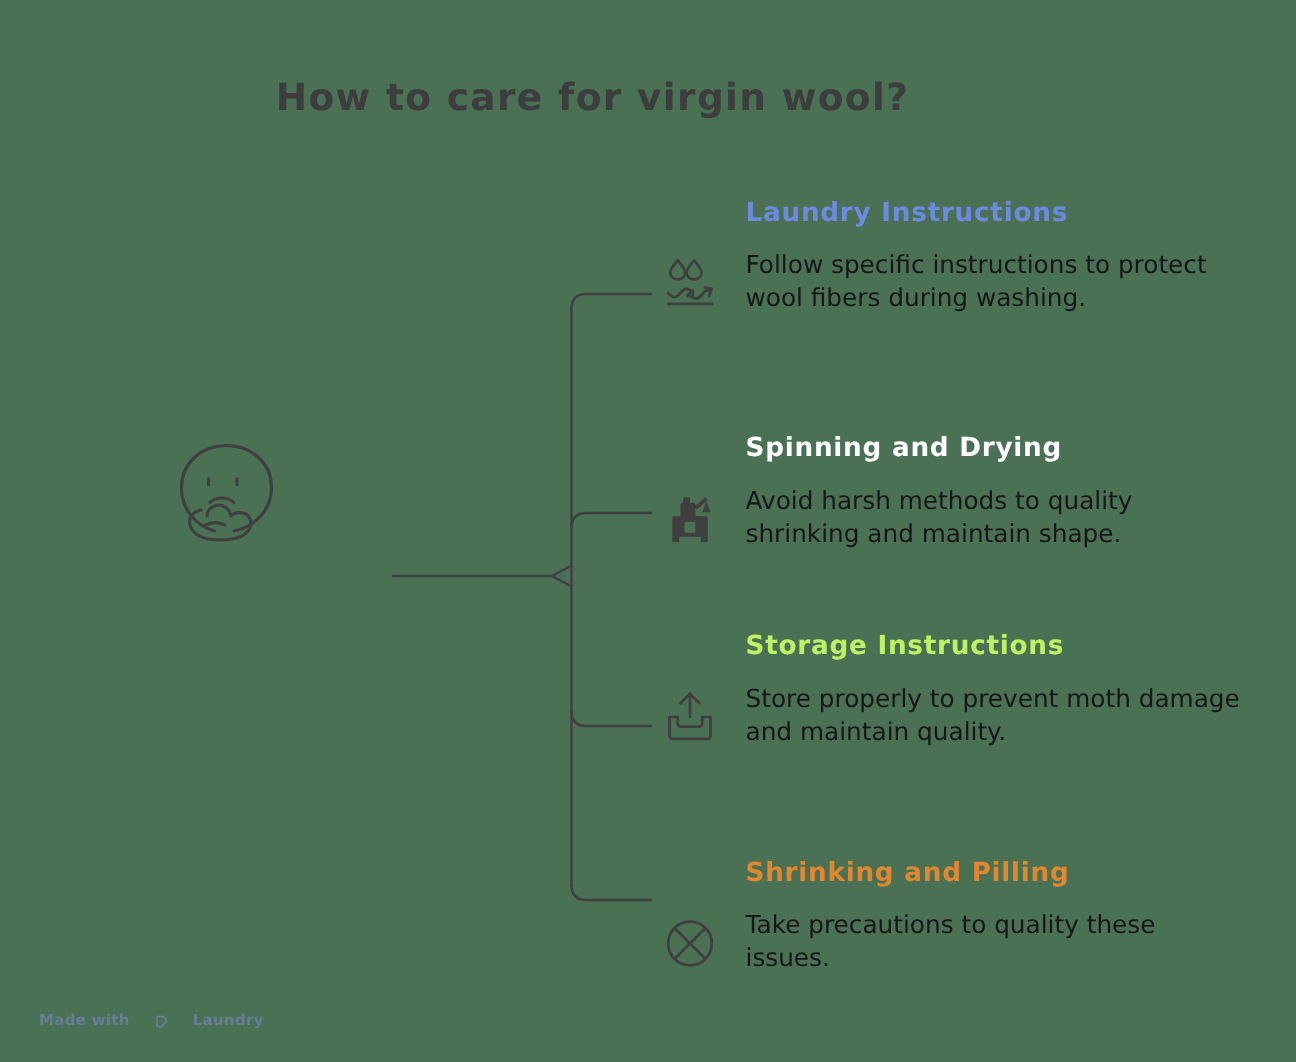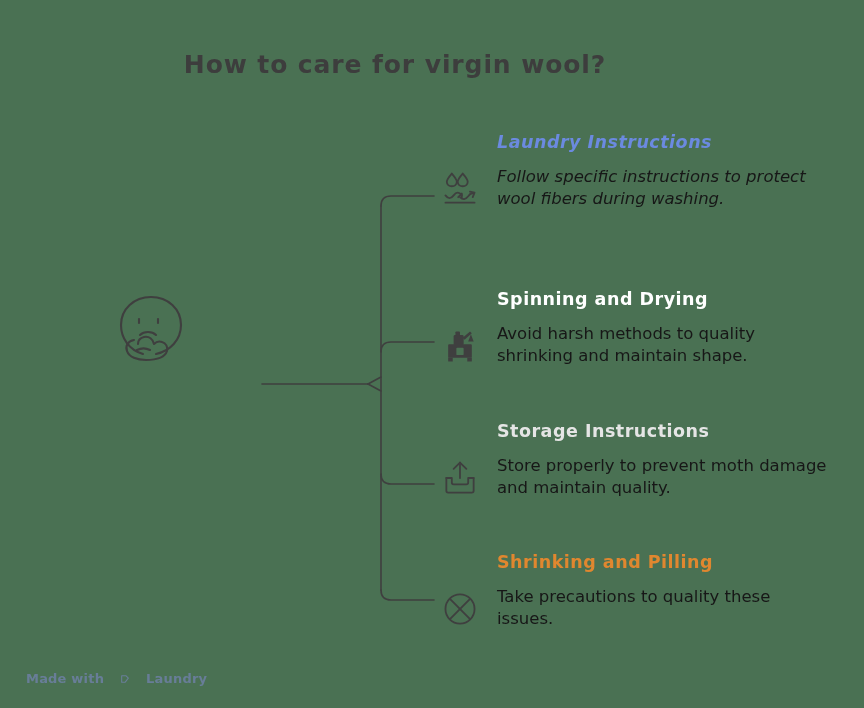--- a/index.html
+++ b/index.html
@@ -93,41 +93,41 @@
   .branch-text {
     font-family: "DejaVu Sans", sans-serif;
     font-size: 16.5px;
     font-weight: 400;
     line-height: 1.35;
     color: #171717;
     width: 330px;
   }
 
   
-  #branch-0 { top: 132px; font-style: italic; }
+  #branch-0 { top: 132px; }
   #branch-1 { top: 289px; }
   #branch-2 { top: 421px; }
   #branch-3 { top: 552px; }
 
   
   #branch-0 .branch-icon { margin-top: -2px; }
   #branch-1 .branch-icon { margin-top: -6px; }
   #branch-2 .branch-icon { margin-top: -4px; }
   #branch-3 .branch-icon { margin-top: -2px; }
 
   
   .watermark {
     position: absolute;
     left: 26px;
     bottom: 22px;
     display: flex;
     align-items: center;
     gap: 16px;
     font-family: "DejaVu Sans", sans-serif;
-    font-size: 13px;
+    font-size: 10px;
     font-weight: 700;
     letter-spacing: 0.2px;
     color: #6b7f9e;
     opacity: 0.92;
   }
   .watermark .wm-logo { display: inline-flex; }
 </style>
 </head>
 <body style="background: rgb(74, 113, 83);">
 
@@ -210,38 +210,38 @@
 
           <path d="M25,13 L33,6 L35,8 L27,15 Z"></path>
           <path d="M34,9 L31,17 L37,17 Z"></path>
         </svg>
       </div>
       <div class="branch-text">Avoid harsh methods to quality shrinking and maintain shape.</div>
     </div>
   </div>
 
   <div class="branch" id="branch-2">
-    <div class="branch-heading" style="color: #e5e5e5;">Storage Instructions</div>
+    <div class="branch-heading" style="color: #bef264;">Storage Instructions</div>
     <div class="branch-body-row">
       <div class="branch-icon">
         <svg viewBox="0 0 44 44" width="40" height="40" fill="none" stroke="#3f3f3f" stroke-width="2" stroke-linecap="round" stroke-linejoin="round">
 
           <path d="M22,5 L22,22"></path>
           <path d="M15,12 L22,5 L29,12"></path>
 
           <path d="M7,22 L7,36 C7,37 8,38 9,38 L35,38 C36,38 37,37 37,36 L37,22"></path>
           <path d="M7,22 L13,22 L13,27 C13,28 14,29 15,29 L29,29 C30,29 31,28 31,27 L31,22 L37,22"></path>
         </svg>
       </div>
       <div class="branch-text">Store properly to prevent moth damage and maintain quality.</div>
     </div>
   </div>
 
   <div class="branch" id="branch-3">
-    <div class="branch-heading" style="color: rgb(224, 135, 47);">Shrinking and Pilling</div>
+    <div class="branch-heading" style="color: rgb(224, 135, 47); margin-top: 20px;">Shrinking and Pilling</div>
     <div class="branch-body-row">
       <div class="branch-icon">
         <svg viewBox="0 0 44 44" width="40" height="40" fill="none" stroke="#3f3f3f" stroke-width="2" stroke-linecap="round" stroke-linejoin="round">
           <circle cx="22" cy="22" r="16"></circle>
           <path d="M11.5,11.5 L32.5,32.5"></path>
           <path d="M32.5,11.5 L11.5,32.5"></path>
         </svg>
       </div>
       <div class="branch-text">Take precautions to quality these issues.</div>
     </div>

